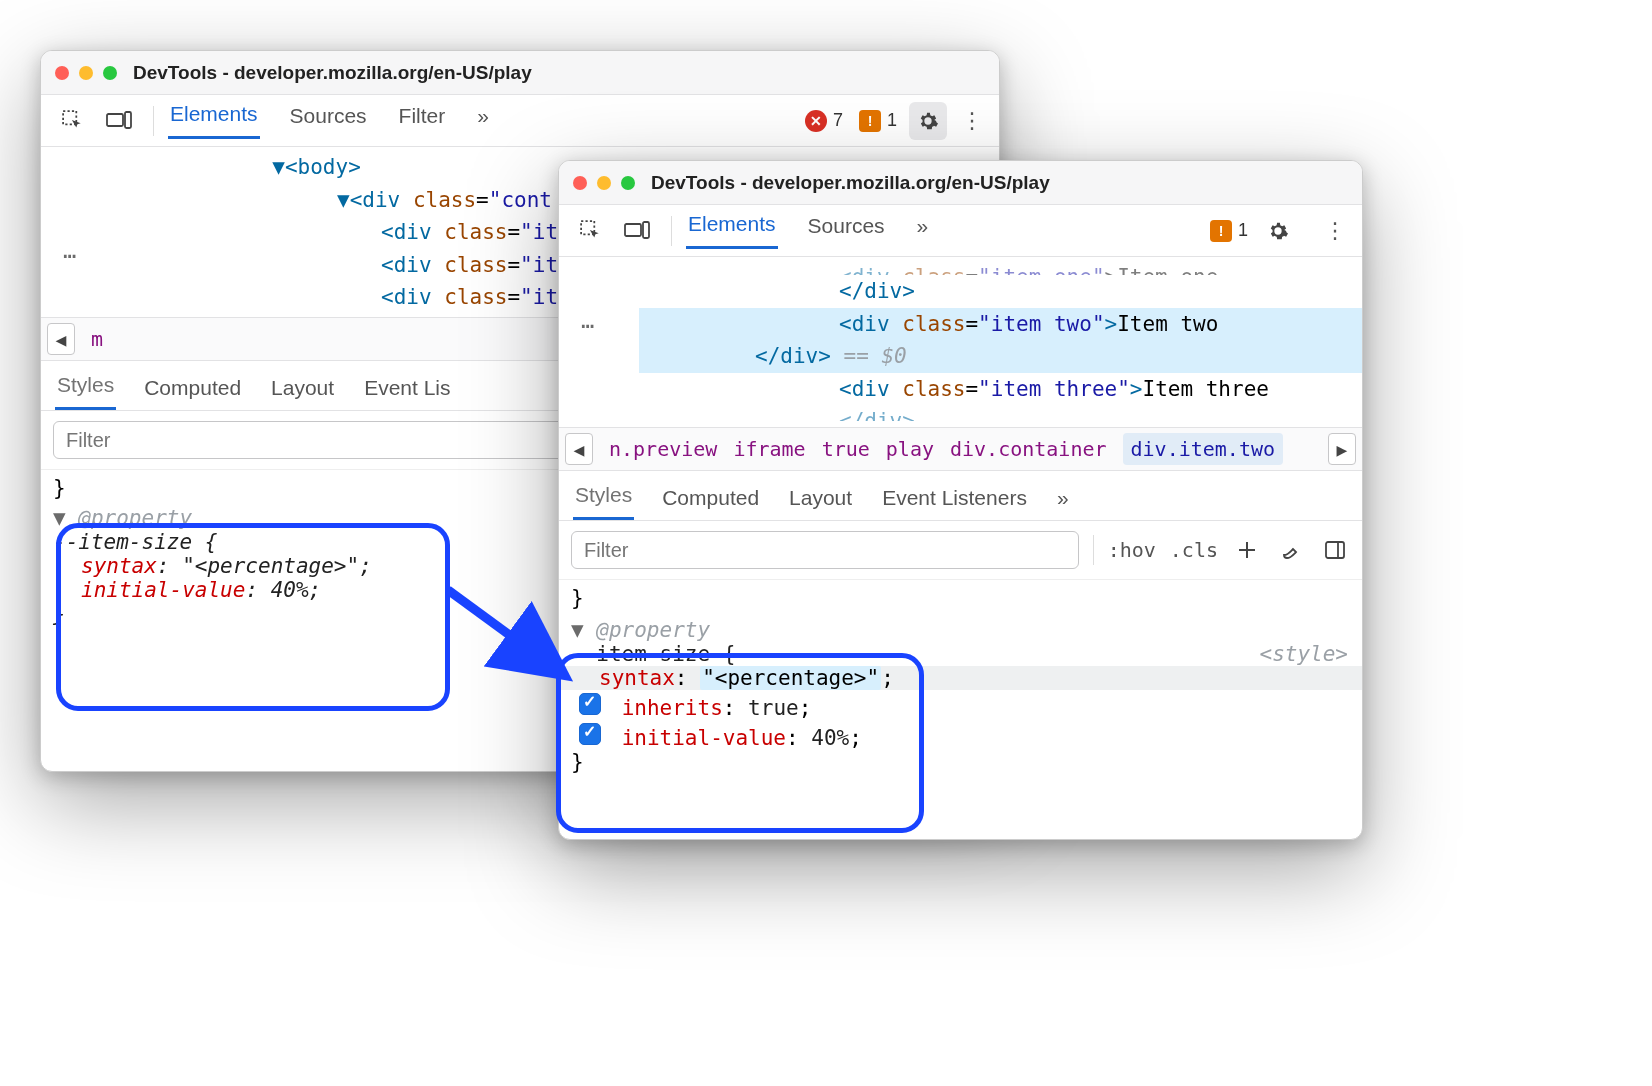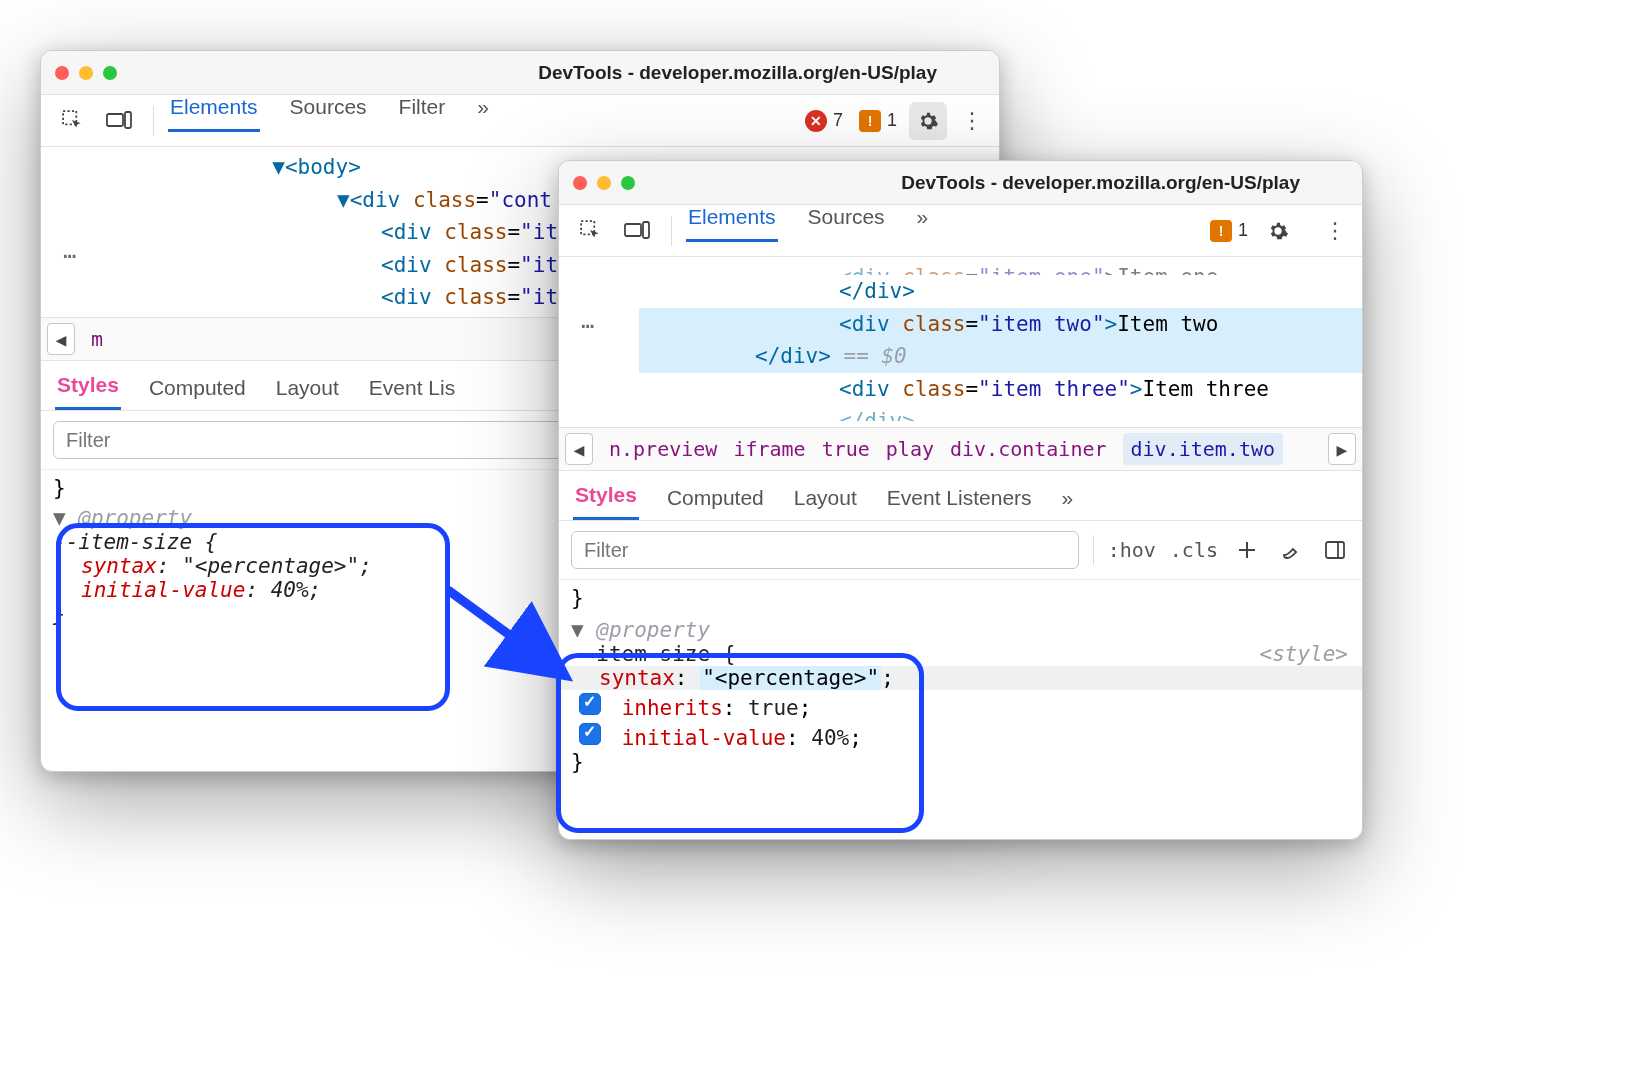--- a/index.html
+++ b/index.html
@@ -28,28 +28,28 @@
     padding: 0 14px;
     background: #f6f6f7;
     border-bottom: 1px solid #e2e2e4;
     font-size: 19px;
     font-weight: 600;
     color: #222;
   }
   .traffic { display: flex; gap: 10px; margin-right: 16px; }
   .dot { width: 14px; height: 14px; border-radius: 50%; }
   .dot.r { background:#ff5f57;} .dot.y{background:#febc2e;} .dot.g{background:#28c840;}
-  .title-text{ flex:1; text-align:right; padding-right:48px; white-space:nowrap; overflow:hidden; text-overflow:ellipsis; }
+  .title-text{ flex:1; text-align:left; padding-right:48px; white-space:nowrap; overflow:hidden; text-overflow:ellipsis; }
 
   .toolbar {
     display:flex; align-items:center; height:52px; border-bottom:1px solid #e2e2e4;
     font-size:21px; color:#555; padding:0 10px 0 18px;
   }
   .toolbar .icon-btn { width:28px; height:28px; margin-right:18px; display:inline-flex; align-items:center; justify-content:center; color:#444; }
-  .tabs { display:flex; gap:28px; align-items:flex-start; height:100%;}
+  .tabs { display:flex; gap:28px; align-items:center; height:100%;}
   .tab { padding:0 2px 10px; color:#555; cursor:pointer; }
   .tab.active { color:#1967d2; font-weight:500; border-bottom:3px solid #1967d2; }
   .spacer{flex:1}
   .counters{display:flex; gap:16px; align-items:center; font-size:18px; color:#333;}
   .pill{display:inline-flex;align-items:center;gap:6px}
   .err-circ{width:22px;height:22px;border-radius:50%;background:#d93025;color:#fff;display:inline-flex;align-items:center;justify-content:center;font-weight:700;font-size:14px}
   .warn-sq{width:22px;height:22px;border-radius:4px;background:#e37400;color:#fff;display:inline-flex;align-items:center;justify-content:center;font-weight:700;font-size:14px}
   .gear-btn{width:38px;height:38px;border-radius:6px;background:#e9e9eb;display:inline-flex;align-items:center;justify-content:center;margin-left:12px}
   .kebab{margin-left:14px;margin-right:6px;font-size:22px;color:#555}
 
@@ -63,21 +63,21 @@
   .dom-line{white-space:pre}
   .gutter-dots{position:absolute;left:22px;font-size:22px;color:#6b6b6b;letter-spacing:5px;}
 
   .crumbs{height:44px;display:flex;align-items:center;border-top:1px solid #e2e2e4;border-bottom:1px solid #e2e2e4;background:#fafafb;font-size:20px;color:#881280;padding:0 6px;gap:16px;}
   .crumbs .arrow{width:28px;height:32px;border:1px solid #c7c7c9;border-radius:4px;display:inline-flex;align-items:center;justify-content:center;background:#fff;color:#444;font-size:18px}
   .crumb{white-space:nowrap}
   .crumb.sel{background:#e1ecf7;border-radius:4px;padding:4px 8px;color:#1a1aa6}
 
   .panel-tabs{height:50px;display:flex;align-items:flex-end;gap:26px;padding:0 14px;border-bottom:1px solid #e2e2e4;font-size:21px;color:#555;}
   .ptab{padding:0 2px 10px;cursor:pointer}
-  .ptab.active{color:#ec4899;font-weight:700;border-bottom:3px solid #1967d2}
+  .ptab.active{color:#737373;font-weight:400;border-bottom:3px solid #1967d2}
 
   .filter-row{display:flex;align-items:center;gap:14px;padding:10px 12px;border-bottom:1px solid #eee;font-size:20px;color:#555}
   .filter-row input{flex:1;height:38px;border:1px solid #c6c6c8;border-radius:6px;padding:0 12px;font-size:20px}
   .filter-row .sep{width:1px;height:30px;background:#ddd}
   .sm-btn{display:inline-flex;align-items:center;justify-content:center;width:30px;height:30px;color:#444}
 
   .styles-body{font-size:21px;padding:8px 12px 18px;position:relative}
   .rule-head{color:#9aa0a6;font-style:italic}
   .propname{color:#c80000;font-style:italic}
   .propval{font-style:italic;color:#222}

